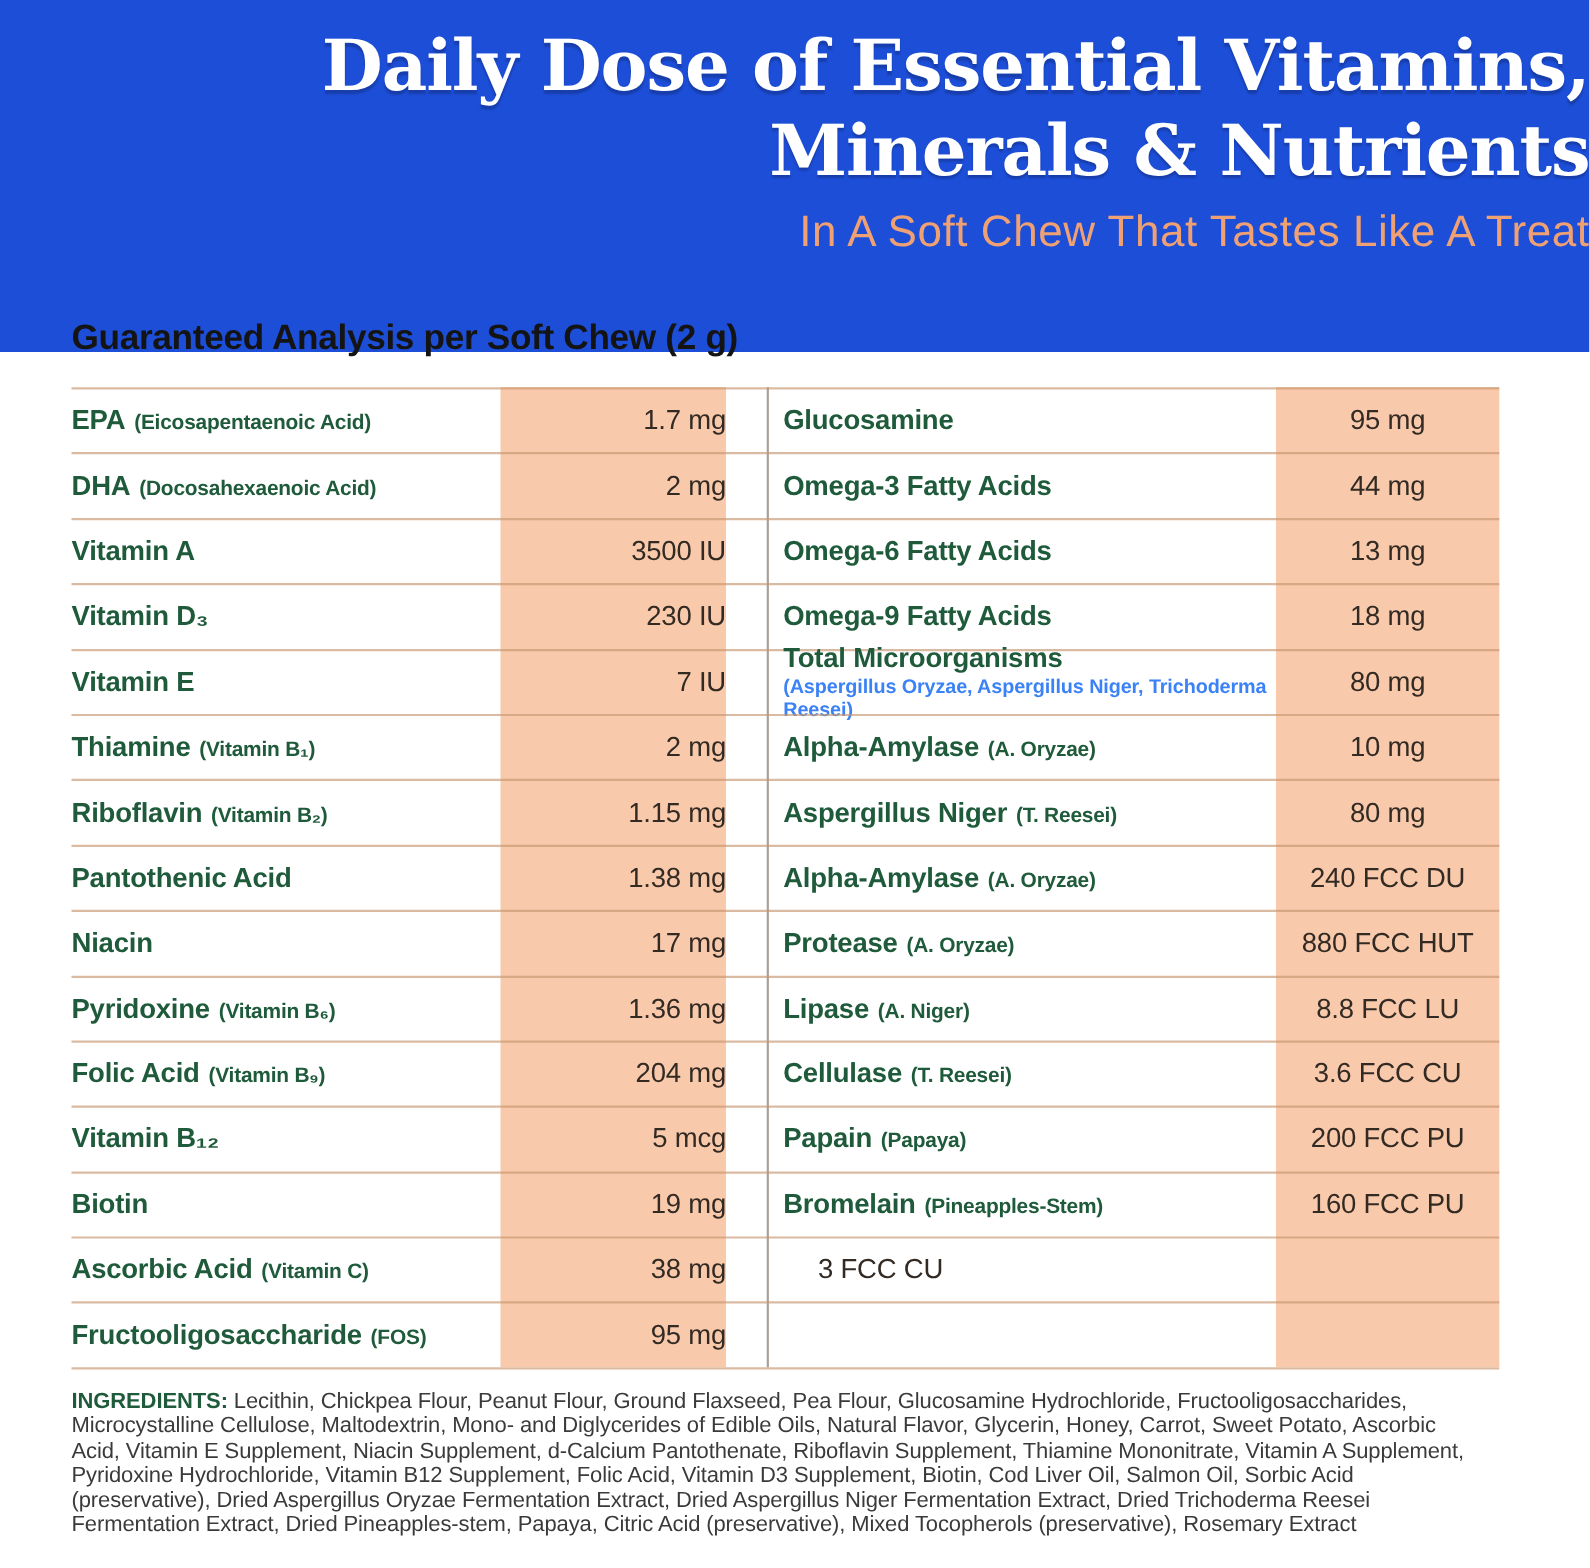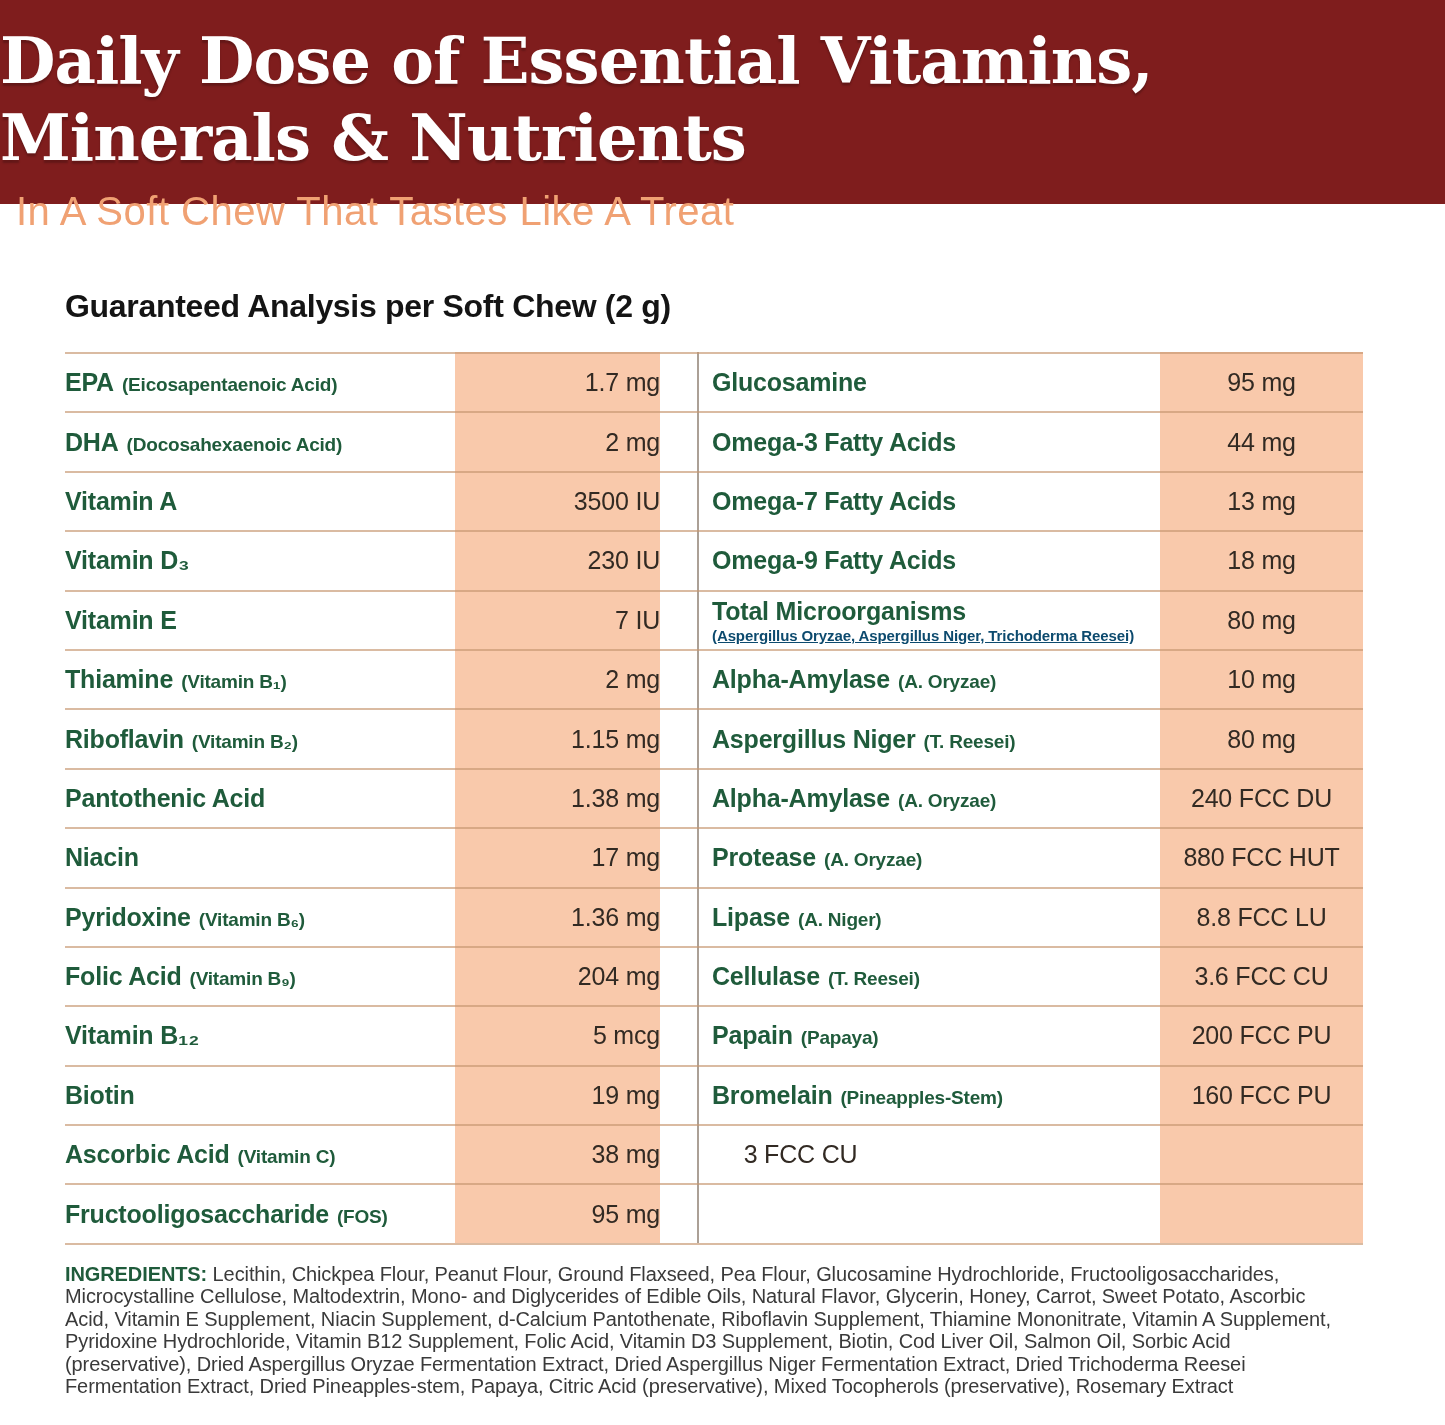--- a/index.html
+++ b/index.html
@@ -3,22 +3,22 @@
 <meta charset="utf-8">
 <style>
   html,body{margin:0;padding:0;}
   body{
     width:1445px;height:1425px;position:relative;background:#ffffff;
     font-family:"Liberation Sans","DejaVu Sans",sans-serif;
     -webkit-font-smoothing:antialiased;overflow:hidden;
   }
   
   .banner{
-    position:absolute;left:0;top:0;width:1445px;height:204px;
-    background:#7f1d1d;text-align:left;
+    position:absolute;left:0;top:0;width:1445px;height:320px;
+    background:#1d4ed8;text-align:right;
   }
   .banner .title{
     font-family:"DejaVu Serif","Liberation Serif",serif;
     font-weight:700;color:#ffffff;font-size:64px;line-height:77px;
     padding-top:22px;letter-spacing:-1px;
     text-shadow:0 3px 2px rgba(0,0,0,.22);
   }
   .banner .subtitle{
     margin-top:13px;font-size:40px;color:#f0a173;letter-spacing:.5px;padding-left:16px;
   }
@@ -42,21 +42,21 @@
     border-top:2px solid rgba(198,150,112,.65);
   }
   .cell{box-sizing:border-box;display:flex;flex-direction:column;justify-content:center;}
   .c-lname{width:390px;padding-right:6px;}
   .c-lval{width:205px;align-items:flex-end;}
   .c-spacer{width:39px;}
   .c-rname{width:461px;padding-left:13px;padding-right:6px;}
   .c-rval{width:203px;align-items:center;}
   .nm{color:#1f5b3b;font-weight:700;font-size:25px;letter-spacing:-.2px;}
   .nt{color:#1f5b3b;font-weight:700;font-size:19px;margin-left:8px;letter-spacing:-.2px;}
-  .ntblock{color:#0c4a6e;font-weight:700;font-size:15px;margin-top:1px;letter-spacing:-.1px;text-decoration:underline;}
+  .ntblock{color:#3b82f6;font-weight:700;font-size:18px;margin-top:1px;letter-spacing:-.1px;}
   .val{color:#322a23;font-size:25px;letter-spacing:-.2px;}
   
   .ingredients{
     position:absolute;left:65px;top:1263px;width:1270px;
     font-size:20px;line-height:22.4px;color:#3a3a3a;letter-spacing:-.1px;
   }
   .ing-label{color:#1f5b3b;font-weight:700;}
 </style>
 </head>
 <body>
@@ -108,21 +108,21 @@
       </div>
       <div class="trow">
         <div class="cell c-lname">
           <div class="nline"><span class="nm">Vitamin A</span></div>
         </div>
         <div class="cell c-lval">
           <span class="val">3500 IU</span>
         </div>
         <div class="cell c-spacer"></div>
         <div class="cell c-rname">
-          <div class="nline"><span class="nm">Omega-7 Fatty Acids</span></div>
+          <div class="nline"><span class="nm">Omega-6 Fatty Acids</span></div>
         </div>
         <div class="cell c-rval">
           <span class="val">13 mg</span>
         </div>
       </div>
       <div class="trow">
         <div class="cell c-lname">
           <div class="nline"><span class="nm">Vitamin D₃</span></div>
         </div>
         <div class="cell c-lval">

